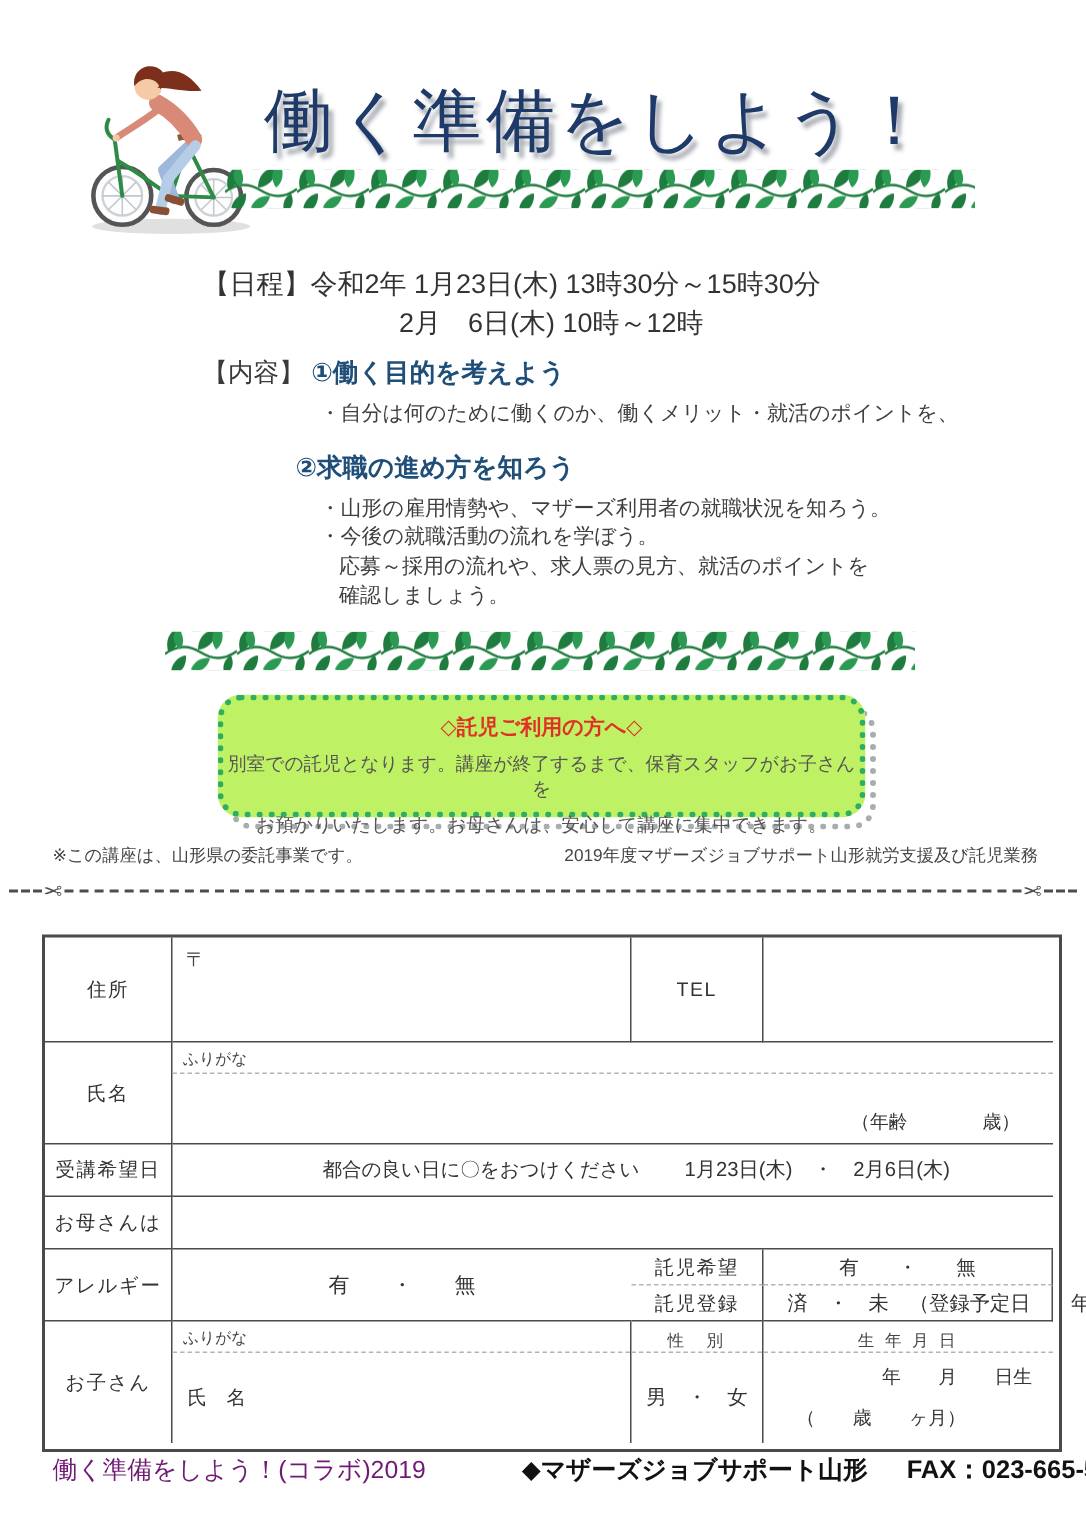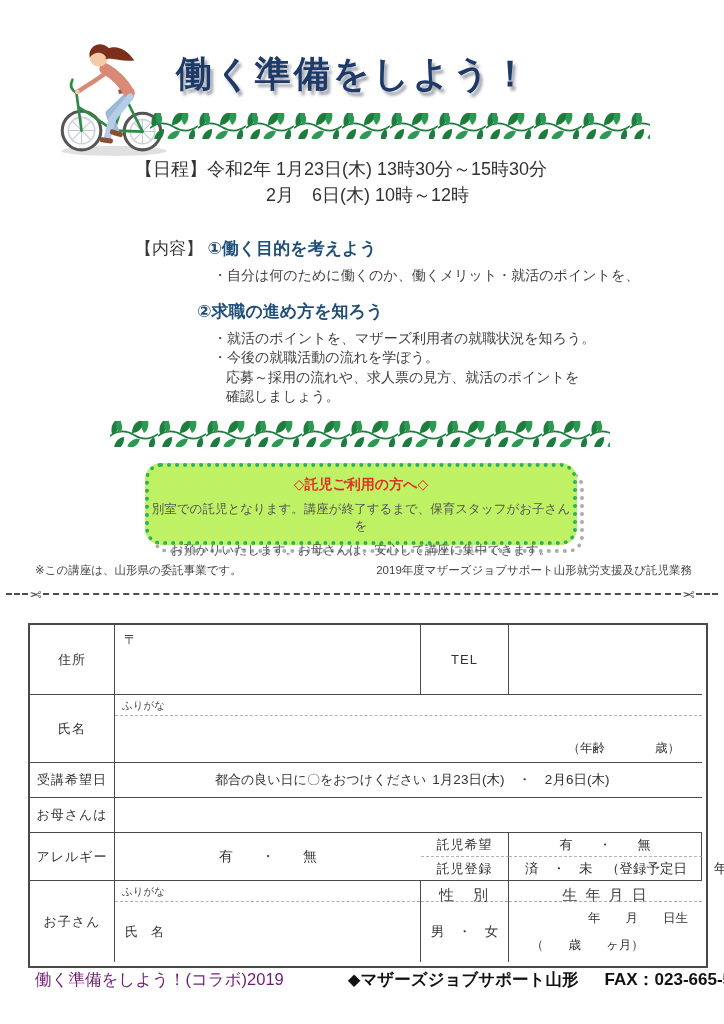--- a/index.html
+++ b/index.html
@@ -6,30 +6,30 @@
   .page{
     position:relative;width:724px;height:1024px;margin:0 auto;
     background:#ffffff;overflow:hidden;
     font-family:"Liberation Sans","DejaVu Sans",sans-serif;
     color:#3c3c3c;
   }
   
   .bike{position:absolute;left:50px;top:28px;width:124px;height:130px;}
   .main-title{
     position:absolute;left:176px;top:50px;
-    font-size:36px;font-weight:bold;letter-spacing:3px;
+    font-size:46px;font-weight:normal;letter-spacing:3px;
     color:#1e3a68;
     text-shadow:3px 4px 3px rgba(130,135,145,.75);
     white-space:nowrap;
   }
   .vine{position:absolute;}
   .vine-1{left:150px;top:113px;width:500px;height:26px;}
   .vine-2{left:110px;top:421px;width:500px;height:26px;}
   
-  .schedule{position:absolute;left:135px;top:156px;font-size:18px;color:#333;line-height:26px;white-space:nowrap;}
+  .schedule{position:absolute;left:135px;top:176px;font-size:18px;color:#333;line-height:26px;white-space:nowrap;}
   .schedule .l2{padding-left:131px;}
   
   .content{position:absolute;left:135px;top:237px;width:570px;}
   .content .row1{white-space:nowrap;}
   .c-label{font-size:17px;color:#3a3a3a;font-family:Liberation Mono, monospace;}
   .c-head{font-size:17px;font-weight:bold;color:#1f4e79;}
   .c-head2{display:block;margin:14px 0 0 62px;}
   .bullets{margin:6px 0 0 78px;font-size:14px;color:#3f3f3f;line-height:19.5px;white-space:nowrap;}
   .bullets .cont{padding-left:13px;}
   
@@ -58,27 +58,27 @@
   .cell{border-right:1px solid #4a4a4a;border-bottom:1px solid #4a4a4a;position:relative;}
   .no-r{border-right:none;}
   .no-b{border-bottom:none;}
   .dash-b{border-bottom:1px dashed #b3b3b3;}
   .lbl{display:flex;align-items:center;justify-content:center;letter-spacing:1px;}
   .span-right{grid-column:2/5;}
   .postal{position:absolute;top:6px;left:9px;font-size:13px;color:#444;}
   .col{display:flex;flex-direction:column;}
   .furirow{height:21px;border-bottom:1px dashed #b3b3b3;font-size:10.5px;color:#444;padding:4px 0 0 7px;}
   .agearea{flex:1;display:flex;align-items:flex-end;justify-content:flex-end;padding:0 22px 5px 0;font-size:12.5px;}
-  .daterow{display:flex;align-items:center;padding-left:100px;gap:6px;white-space:nowrap;}
+  .daterow{display:flex;align-items:center;padding-left:100px;gap:30px;white-space:nowrap;}
   .opt{font-size:13.5px;}
   .center{display:flex;align-items:center;justify-content:center;}
   .reg-row{display:flex;align-items:center;padding-left:16px;font-size:13.5px;white-space:nowrap;}
   .span-v{grid-row:5/7;}
   .namerow{flex:1;display:flex;align-items:center;padding-left:10px;}
-  .subhead{height:21px;border-bottom:1px dashed #b3b3b3;font-size:15px;color:#444;text-align:center;padding-top:5px;letter-spacing:2px;}
+  .subhead{height:21px;border-bottom:1px dashed #b3b3b3;font-size:11px;color:#444;text-align:center;padding-top:5px;letter-spacing:2px;}
   .genrow{flex:1;display:flex;align-items:center;justify-content:center;font-size:13.5px;}
   .birtharea{flex:1;display:flex;flex-direction:column;justify-content:center;gap:10px;font-size:12.5px;}
   .birth1{text-align:right;padding-right:14px;}
   .birth2{text-align:left;padding-left:22px;}
   
   .page-footer{position:absolute;left:35px;top:968px;width:660px;display:flex;align-items:baseline;white-space:nowrap;}
   .pf-left{font-size:16.5px;color:#701a75;}
   .pf-org{font-size:16.5px;font-weight:bold;color:#111;margin-left:64px;}
   .pf-fax{font-size:17px;font-weight:bold;color:#111;margin-left:26px;}
 </style>
@@ -160,21 +160,21 @@
   <div class="content">
     <div class="row1">
       <span class="c-label">【内容】</span>
       <span class="c-head">①働く目的を考えよう</span>
     </div>
     <div class="bullets">
       <div>・自分は何のために働くのか、働くメリット・就活のポイントを、</div>
     </div>
     <span class="c-head c-head2">②求職の進め方を知ろう</span>
     <div class="bullets">
-      <div>・就活のポイントを、マザーズ利用者の就職状況を知ろう。</div>
+      <div>・山形の雇用情勢や、マザーズ利用者の就職状況を知ろう。</div>
       <div>・今後の就職活動の流れを学ぼう。</div>
       <div class="cont">応募～採用の流れや、求人票の見方、就活のポイントを</div>
       <div class="cont">確認しましょう。</div>
     </div>
   </div>
 
   <div class="cc-wrap">
     <div class="cc-shadow"></div>
     <div class="cc-box">
       <div class="cc-head">◇託児ご利用の方へ◇</div>

